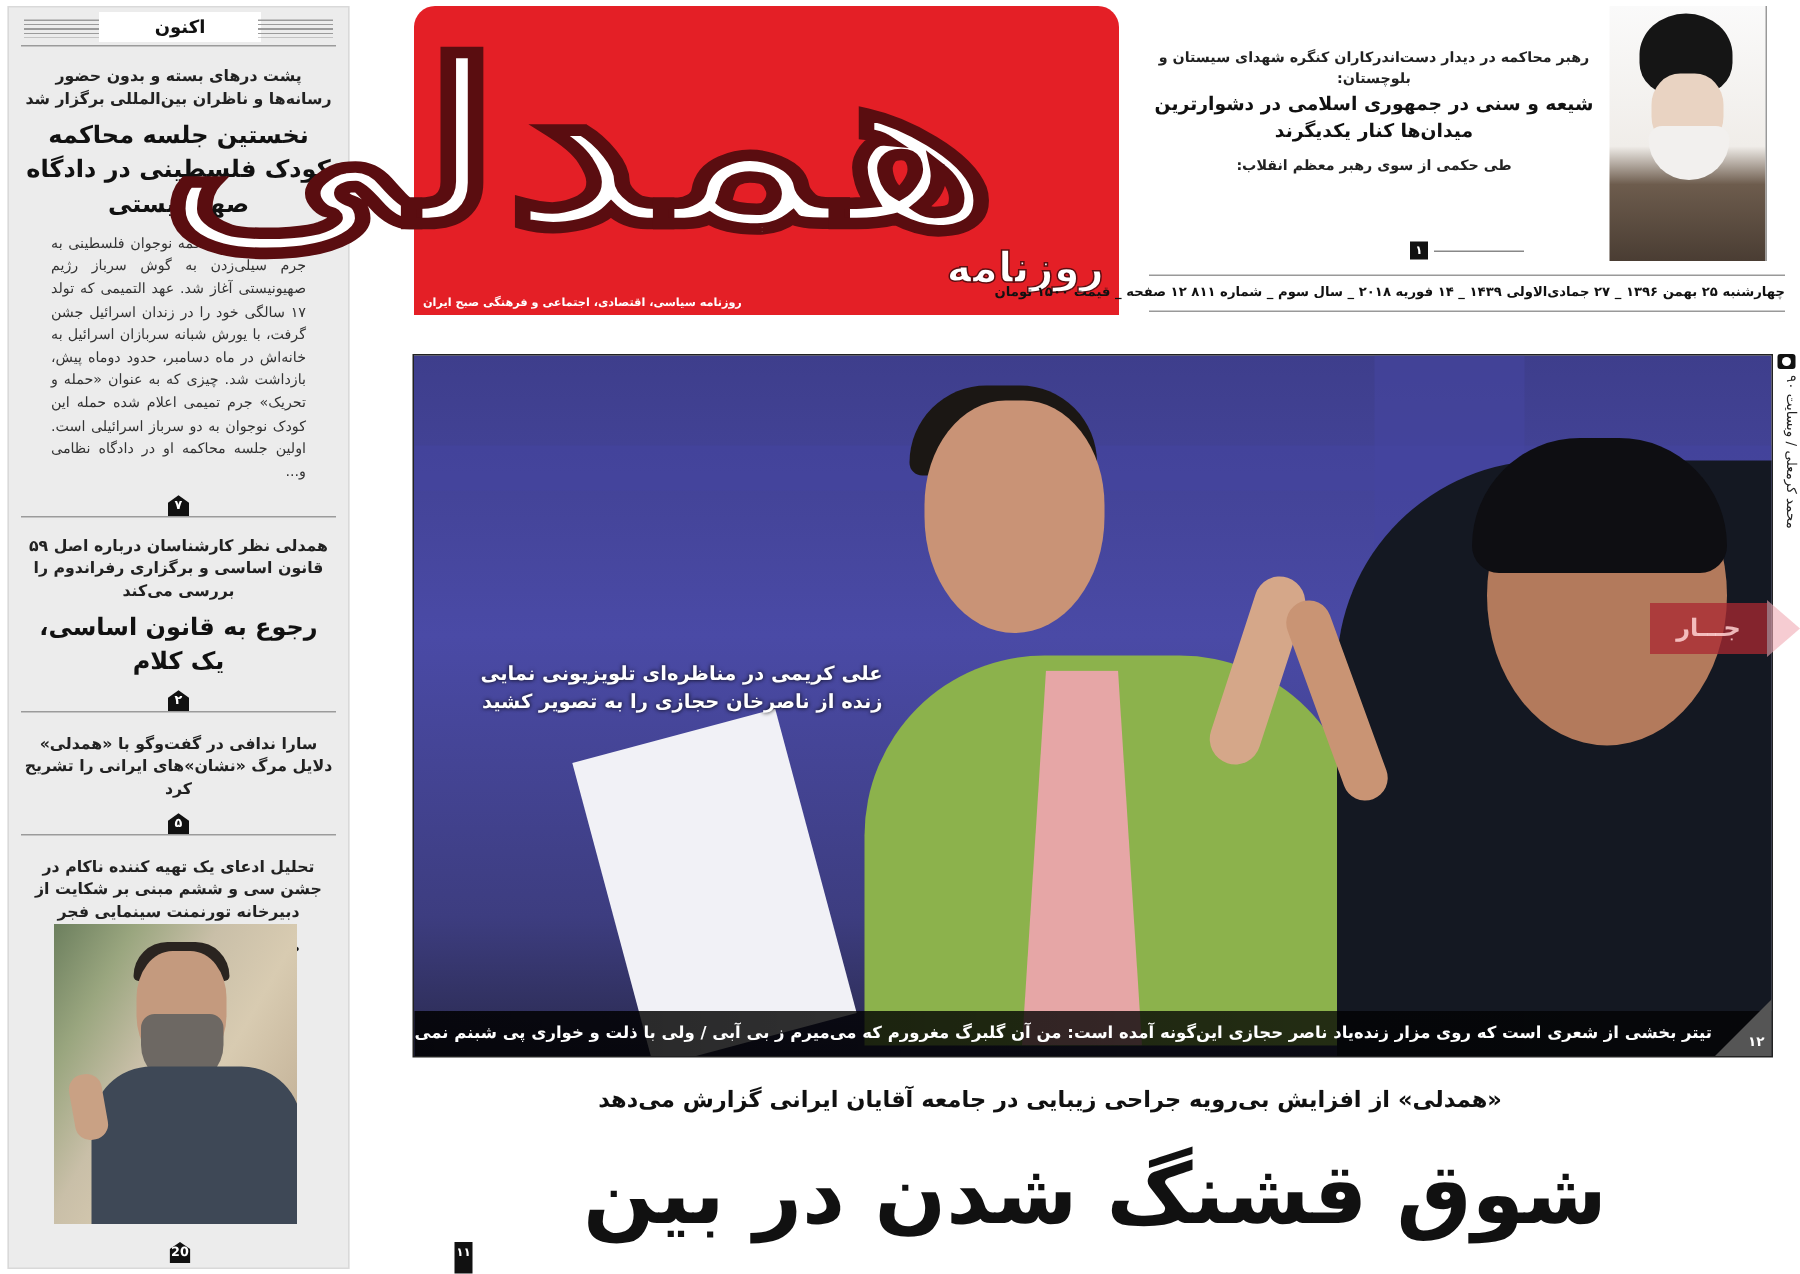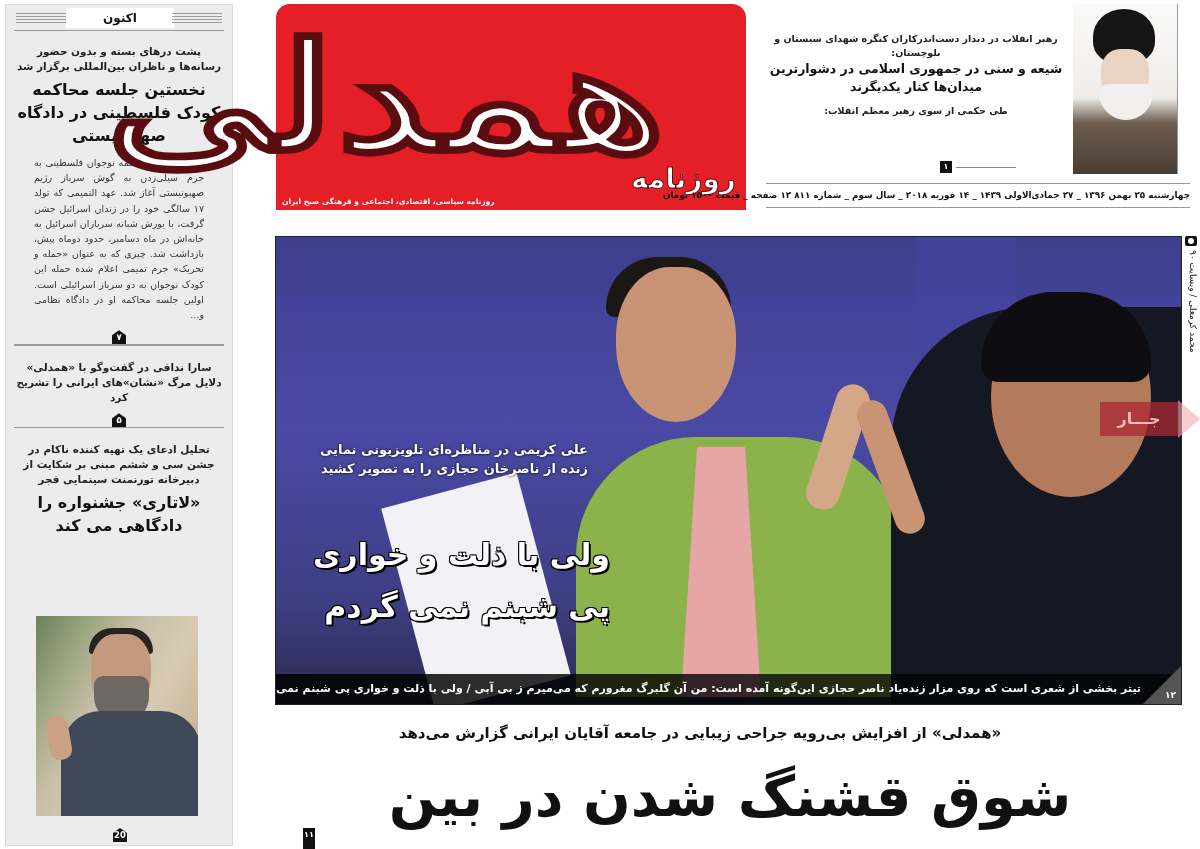--- a/index.html
+++ b/index.html
@@ -160,20 +160,27 @@
   <div class="sb-item" style="padding-top:14px;">
     <div class="sb-kicker">پشت درهای بسته و بدون حضور رسانه‌ها و ناظران بین‌المللی برگزار شد</div>
     <div class="sb-title">نخستین جلسه محاکمه کودک فلسطینی در دادگاه صهیونیستی</div>
     <div class="sb-body">روز سه‌شنبه، محاکمه نوجوان فلسطینی به جرم سیلی‌زدن به گوش سرباز رژیم صهیونیستی آغاز شد. عهد التمیمی که تولد ۱۷ سالگی خود را در زندان اسرائیل جشن گرفت، با یورش شبانه سربازان اسرائیل به خانه‌اش در ماه دسامبر، حدود دوماه پیش، بازداشت شد. چیزی که به عنوان «حمله و تحریک» جرم تمیمی اعلام شده حمله این کودک نوجوان به دو سرباز اسرائیلی است. اولین جلسه محاکمه او در دادگاه نظامی و...</div>
     <div class="sb-page">
         <div class="pg-badge">۷</div>
       </div>
   </div>
   <div class="sb-rule"></div>
 
+  <div class="sb-item" style="padding-top:12px;">
+    <div class="sb-kicker">همدلی نظر کارشناسان درباره اصل ۵۹ قانون اساسی و برگزاری رفراندوم را بررسی می‌کند</div>
+    <div class="sb-title">رجوع به قانون اساسی، یک کلام</div>
+    <div class="sb-page">
+        <div class="pg-badge">۲</div>
+      </div>
+  </div>
   <div class="sb-rule"></div>
 
   <div class="sb-item" style="padding-top:14px;">
     <div class="sb-kicker">سارا ندافی در گفت‌وگو با «همدلی» دلایل مرگ «نشان»های ایرانی را تشریح کرد</div>
     <div class="sb-page">
         <div class="pg-badge">۵</div>
       </div>
   </div>
   <div class="sb-rule"></div>
 
@@ -200,21 +207,21 @@
   <div class="tagline">روزنامه سیاسی، اقتصادی، اجتماعی و فرهنگی صبح ایران</div>
 </div>
 
 <div class="topnews">
   <div class="leader-photo">
     <div class="turban"></div>
       <div class="face"></div>
       <div class="beardw"></div>
   </div>
   <div class="tn-block" style="top:28px;">
-    <div class="tn-kicker">رهبر انقلاب در دیدار دست‌اندرکاران کنگره شهدای سیستان و بلوچستان:</div>
+    <div class="tn-kicker">رهبر محاکمه در دیدار دست‌اندرکاران کنگره شهدای سیستان و بلوچستان:</div>
     <div class="tn-title">شیعه و سنی در جمهوری اسلامی در دشوارترین میدان‌ها کنار یکدیگرند</div>
   </div>
   <div class="tn-block" style="top:100px;">
     <div class="tn-kicker">طی حکمی از سوی رهبر معظم انقلاب:</div>
   </div>
   <div class="tn-page">
     <div class="ln"></div>
     <div class="sq">۱</div>
   </div>
 </div>
@@ -229,21 +236,20 @@
   <div class="mp-person1-shirt"></div>
   <div class="mp-person1-hair"></div>
   <div class="mp-person1-head"></div>
   <div class="mp-person2"></div>
   <div class="mp-person2-head"></div>
   <div class="mp-person2-hair"></div>
   <div class="mp-finger1"></div>
   <div class="mp-finger2"></div>
 
   <div class="mp-subkicker">علی کریمی در مناظره‌ای تلویزیونی نمایی زنده از ناصرخان حجازی را به تصویر کشید</div>
-  <div class="mp-title">ولی با ذلت و خواری پی شبنم نمی گردم</div>
   <div class="mp-caption">تیتر بخشی از شعری است که روی مزار زنده‌یاد ناصر حجازی این‌گونه آمده است: من آن گلبرگ مغرورم که می‌میرم ز بی آبی / ولی با ذلت و خواری پی شبنم نمی گردم</div>
   <div class="mp-pagecorner"></div>
   <div class="mp-pagenum">۱۲</div>
 </div>
 
 <div class="credit">
   <div class="cam"></div>
   <div class="txt">محمد کرمعلی / وبسایت ۹۰</div>
 </div>
 

